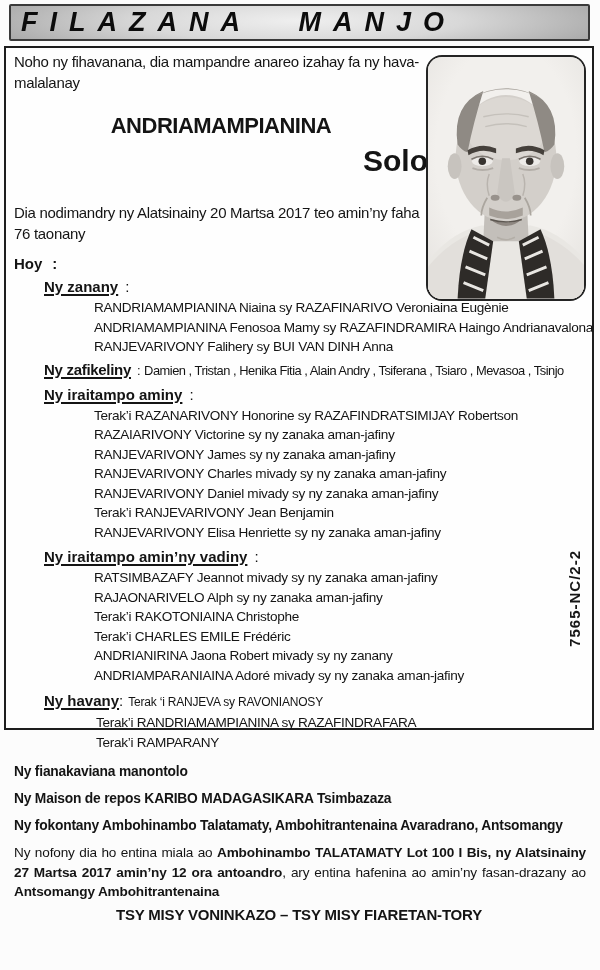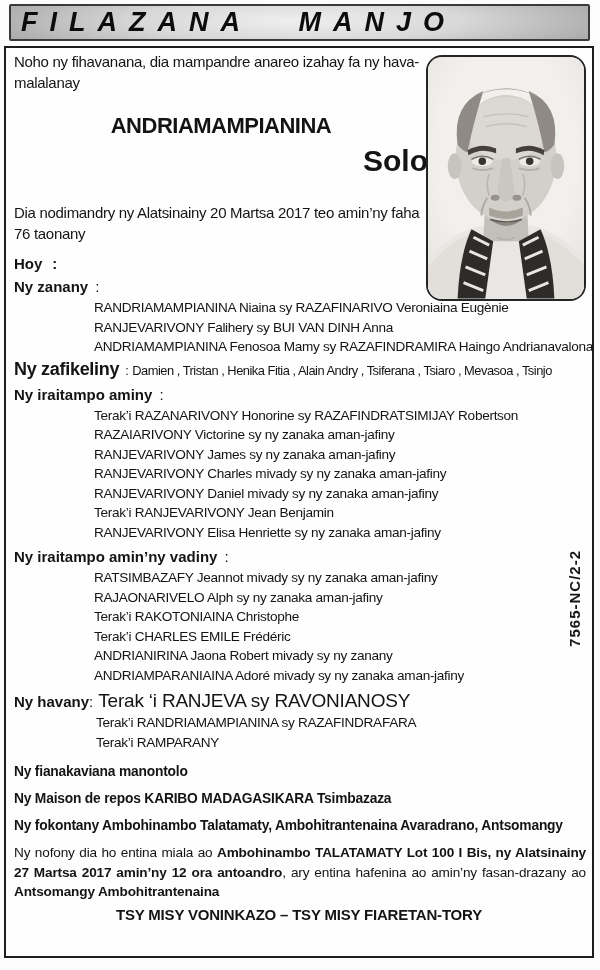--- a/index.html
+++ b/index.html
@@ -24,21 +24,21 @@
   .banner-title {
     font-weight: 700; font-style: italic;
     font-size: 27px; letter-spacing: 12px; word-spacing: 28px;
     white-space: nowrap; color: #0c0c0c;
     padding-left: 10px;
   }
 
   
   .main-box {
     position: absolute; left: 4px; top: 46px;
-    width: 590px; height: 912px;
+    width: 590px; height: 684px;
     border: 2px solid #1d1d1d;
     background: #fefefe;
     padding: 3px 8px 0 8px;
   }
 
   
   .photo-frame {
     position: absolute; top: 7px; right: 6px;
     width: 160px; height: 246px;
     border: 2px solid #242424; border-radius: 16px;
@@ -52,37 +52,39 @@
   .name-line1 { font-size: 22px; font-weight: 700; letter-spacing: -0.5px; line-height: 34px; }
   .name-line2 { font-size: 30px; font-weight: 700; line-height: 35px; text-align: right; }
   .death { width: 418px; margin-top: 24px; font-size: 15px; line-height: 21px; letter-spacing: -0.3px; }
 
   .hoy { margin-top: 11px; font-weight: 700; font-size: 15px; }
   .hoy .colon { margin-left: 10px; }
 
   .sec-row { margin-top: 5px; font-size: 15px; line-height: 20px; }
   .sec-label {
     font-weight: 700;
+    text-decoration: underline;
     text-underline-offset: 2px;
     text-decoration-thickness: 1.5px;
+    margin-left: 30px;
   }
   .sec-row .colon { margin-left: 7px; }
 
   .items { margin: 1px 0 0 80px; }
   .item {
     font-size: 13.6px; line-height: 19.5px;
     letter-spacing: -0.3px; white-space: nowrap;
   }
 
   .zafikeliny-row { margin-top: 3px; font-size: 12.9px; line-height: 19px; letter-spacing: -0.5px; white-space: nowrap; }
-  .zafikeliny-row .sec-label { font-size: 18px; letter-spacing: -0.3px; }
+  .zafikeliny-row .sec-label { font-size: 15px; letter-spacing: -0.3px; }
   .zafikeliny-row .colon { margin-left: 6px; margin-right: 4px; }
 
   .havany-row { margin-top: 6px; font-size: 15px; line-height: 20px; white-space: nowrap; }
-  .havany-first { font-size: 19px; letter-spacing: -0.2px; margin-left: 5px; }
+  .havany-first { font-size: 12px; letter-spacing: -0.2px; margin-left: 5px; }
 
   .family-line { margin-top: 7px; font-weight: 700; font-size: 13.8px; letter-spacing: -0.2px; line-height: 20px; white-space: nowrap; }
   .family-line.first { margin-top: 10px; }
 
   .burial {
     margin-top: 7px; width: 572px;
     font-size: 13.6px; line-height: 19.5px;
     text-align: justify; letter-spacing: -0.15px;
   }
   .burial .bold { font-weight: 700; }
@@ -179,22 +181,22 @@
     <div class="name-line2">Solo</div>
   </div>
 
   <div class="death">Dia nodimandry ny Alatsinainy 20 Martsa 2017 teo amin’ny faha 76 taonany</div>
 
   <div class="hoy"><span>Hoy</span><span class="colon">:</span></div>
 
   <div class="sec-row"><span class="sec-label">Ny zanany</span><span class="colon">:</span></div>
   <div class="items">
     <div class="item">RANDRIAMAMPIANINA Niaina sy RAZAFINARIVO Veroniaina Eugènie</div>
+    <div class="item">ANDRIAMAMPIANINA Fenosoa Mamy sy RAZAFINDRAMIRA Haingo Andrianavalona</div>
     <div class="item">RANJEVARIVONY Falihery sy BUI VAN DINH Anna</div>
-    <div class="item">ANDRIAMAMPIANINA Fenosoa Mamy sy RAZAFINDRAMIRA Haingo Andrianavalona</div>
   </div>
 
   <div class="zafikeliny-row"><span class="sec-label">Ny zafikeliny</span><span class="colon">:</span><span>Damien , Tristan , Henika Fitia , Alain Andry , Tsiferana , Tsiaro , Mevasoa , Tsinjo</span></div>
 
   <div class="sec-row"><span class="sec-label">Ny iraitampo aminy</span><span class="colon">:</span></div>
   <div class="items">
     <div class="item">Terak’i RAZANARIVONY Honorine sy RAZAFINDRATSIMIJAY Robertson</div>
     <div class="item">RAZAIARIVONY Victorine sy ny zanaka aman-jafiny</div>
     <div class="item">RANJEVARIVONY James sy ny zanaka aman-jafiny</div>
     <div class="item">RANJEVARIVONY Charles mivady sy ny zanaka aman-jafiny</div>

